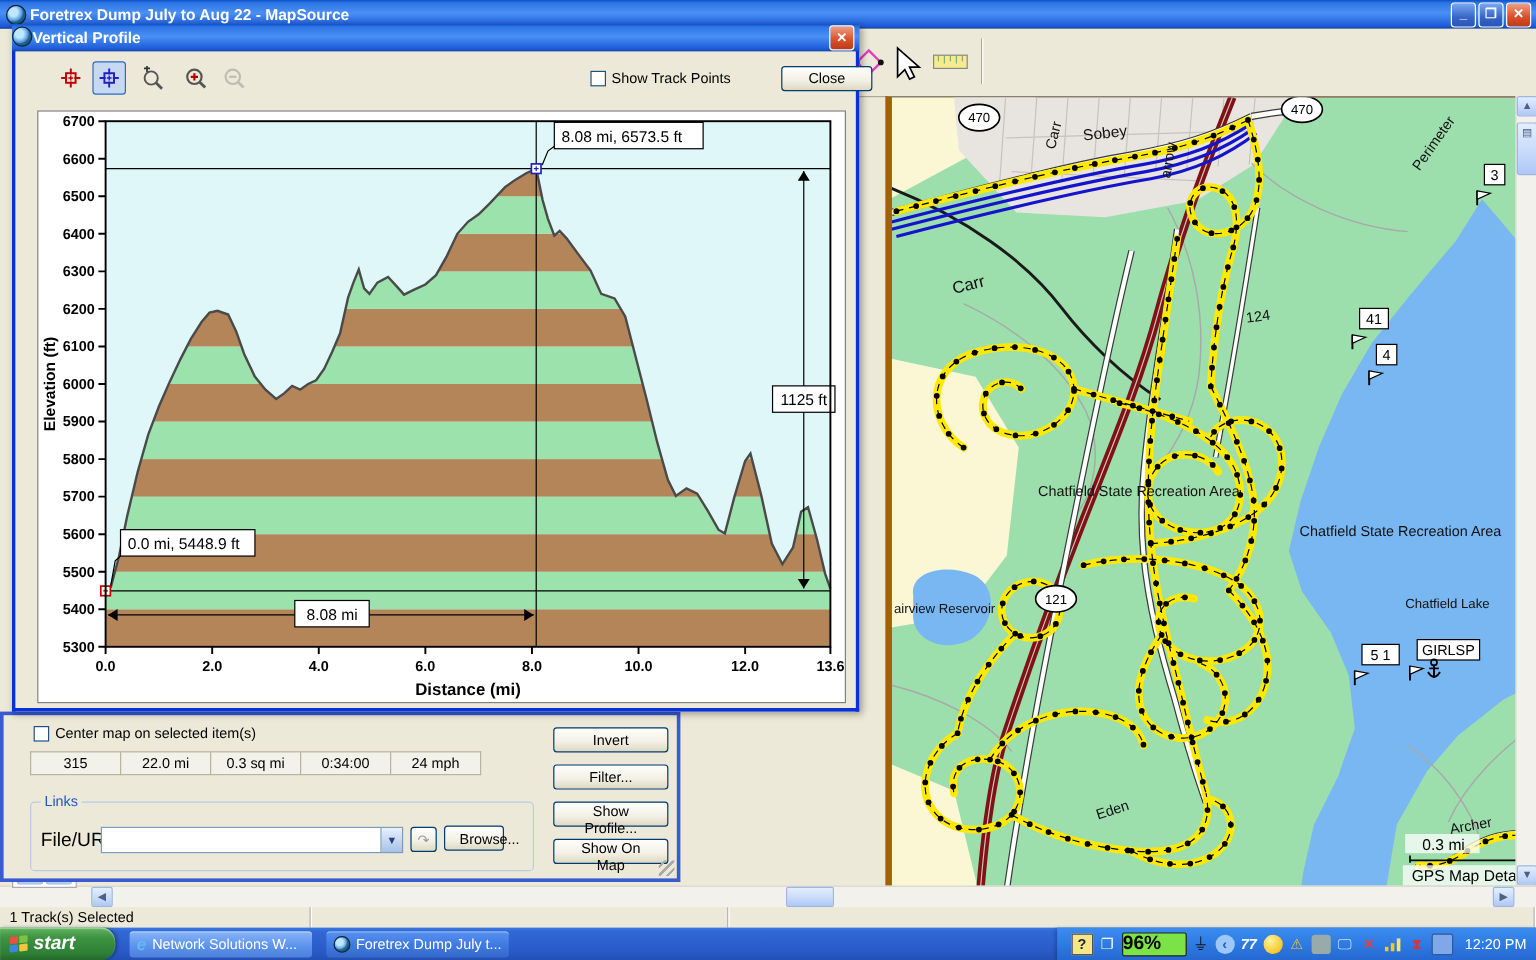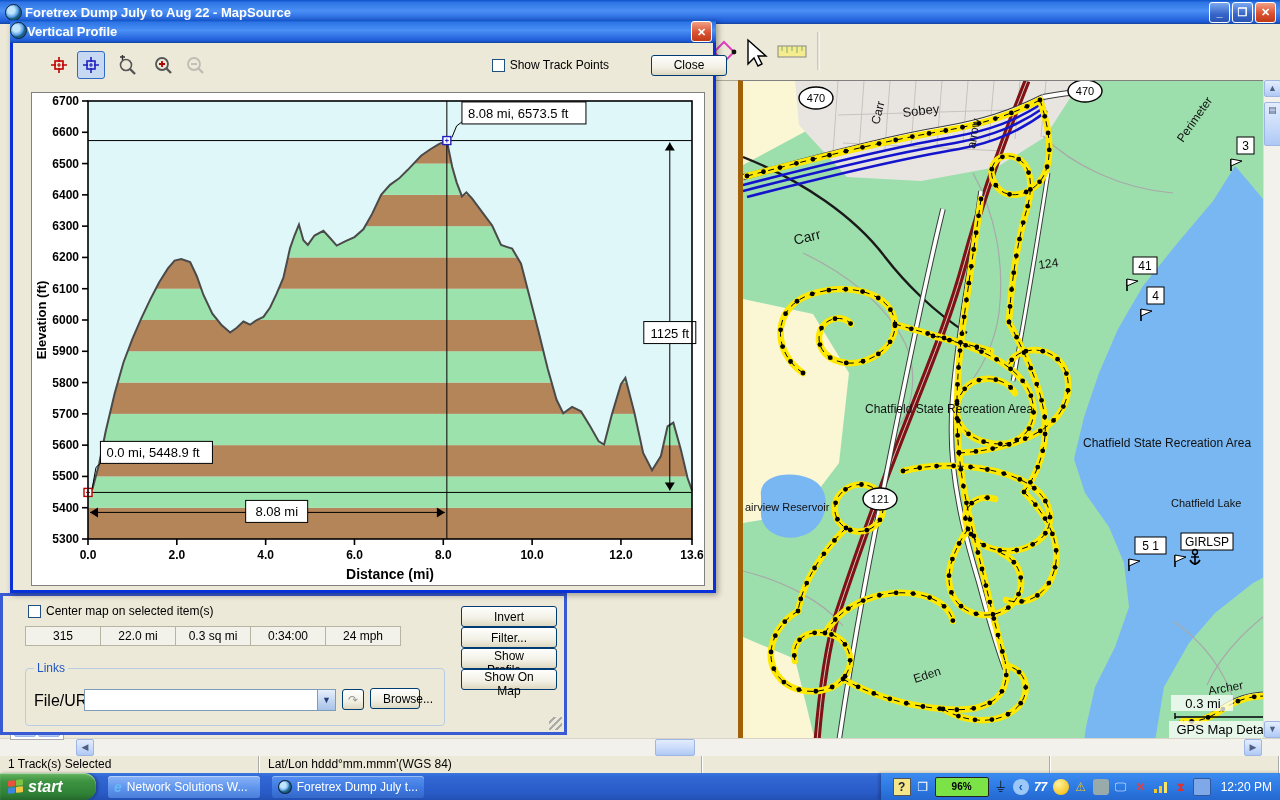--- a/index.html
+++ b/index.html
@@ -50,21 +50,21 @@
   .stats-table td{min-width:66px;}
   .links-group{position:absolute;left:22px;top:72px;width:418px;height:56px;
     border:1px solid #B9CCE4;border-radius:4px;}
   .links-group .glabel{position:absolute;left:8px;top:-8px;background:#ECE9D8;color:#2356C0;
     font-size:12px;padding:0 3px;}
   .combo{position:absolute;left:58px;top:20px;width:250px;height:20px;background:#fff;
     border:1px solid #7F9DB9;display:flex;}
   .combo .cbtn{margin-left:auto;width:17px;height:100%;
     background:linear-gradient(180deg,#E8F0FC,#C0D4F0 60%,#A8C2E8);border-left:1px solid #7F9DB9;
     display:flex;align-items:center;justify-content:center;color:#26417E;font-size:9px;}
-  .side-buttons{position:absolute;left:458px;top:10px;width:96px;display:flex;flex-direction:column;}
+  .side-buttons{position:absolute;left:458px;top:10px;width:96px;display:flex;flex-direction:column;gap:10px;}
   .side-buttons .xpbtn{width:96px;}
   .resize-grip{position:absolute;right:2px;bottom:2px;width:13px;height:13px;
     background:repeating-linear-gradient(135deg,transparent 0 3px,#aaa 3px 5px);}
 
   
   #main-toolbar{position:absolute;left:712px;top:24px;width:568px;height:56px;background:#ECE9D8;
     border-bottom:1px solid #ACA899;}
   #map-pane{position:absolute;left:718px;top:80px;width:545px;height:660px;background:#c2410c;overflow:hidden;border-left:5px solid #a16207;border-top:1px solid #808080;margin-left:20px;}
   .vscroll{position:absolute;left:1263px;top:80px;width:17px;height:660px;background:#F2F1EC;
     border-left:1px solid #DFDED6;}
@@ -96,21 +96,21 @@
   .winflag i{border-radius:1px;}
   .task-btn{height:22px;margin-left:12px;width:152px;display:flex;align-items:center;gap:5px;border-radius:3px;
     background:linear-gradient(180deg,#5791F0,#3E79E1 55%,#3568C8);box-shadow:inset 0 1px 0 rgba(255,255,255,.4);
     color:#fff;font-size:12px;padding:0 6px;box-sizing:border-box;white-space:nowrap;overflow:hidden;}
   .task-btn.lit{background:linear-gradient(180deg,#8AB4F8,#5E94EC 55%,#4B7FDB);}
   #tray{margin-left:auto;height:27px;display:flex;align-items:center;gap:4px;padding:0 8px 0 12px;
     background:linear-gradient(180deg,#3C8CF0 0%,#2E7BE4 50%,#2568D0 100%);box-shadow:-2px 0 3px rgba(0,0,0,.25);}
   .tray-ico{width:16px;height:16px;display:inline-flex;align-items:center;justify-content:center;
     font-size:12px;line-height:16px;}
   #battery{width:52px;height:18px;background:#7BE346;border:1px solid #222;border-radius:2px;
-    color:#000;font-size:10px;font-weight:700;text-align:center;line-height:17px;}
+    color:#000;font-size:16px;font-weight:700;line-height:17px;}
   #clock{color:#fff;font-size:12px;padding-left:6px;}
 
   svg text{font-family:"Liberation Sans",sans-serif;}
 </style>
 </head>
 <body>
 
 <div id="screen">
 
   <div class="titlebar">
@@ -535,21 +535,20 @@
     <div class="hbtn" style="left:655px;width:40px"></div>
     <div class="hbtn" style="left:1244px">▶</div>
   </div>
   <div class="tab-scroller">
       <span>◀</span>
       <span>▶</span>
     </div>
 
   <div id="status-bar">
     <div class="panel" style="width:242px">1 Track(s) Selected</div>
-    <div class="panel" style="width:425px">Lat/Lon hddd°mm.mmm'(WGS 84)</div>
     <div class="panel" style="width:330px"></div>
     <div class="panel" style="flex:1"></div>
   </div>
 
   <div id="track-props">
     <div class="row1">
       <span class="chk"></span>
       <span class="chk-label">Center map on selected item(s)</span>
     </div>
     <table class="stats-table">

